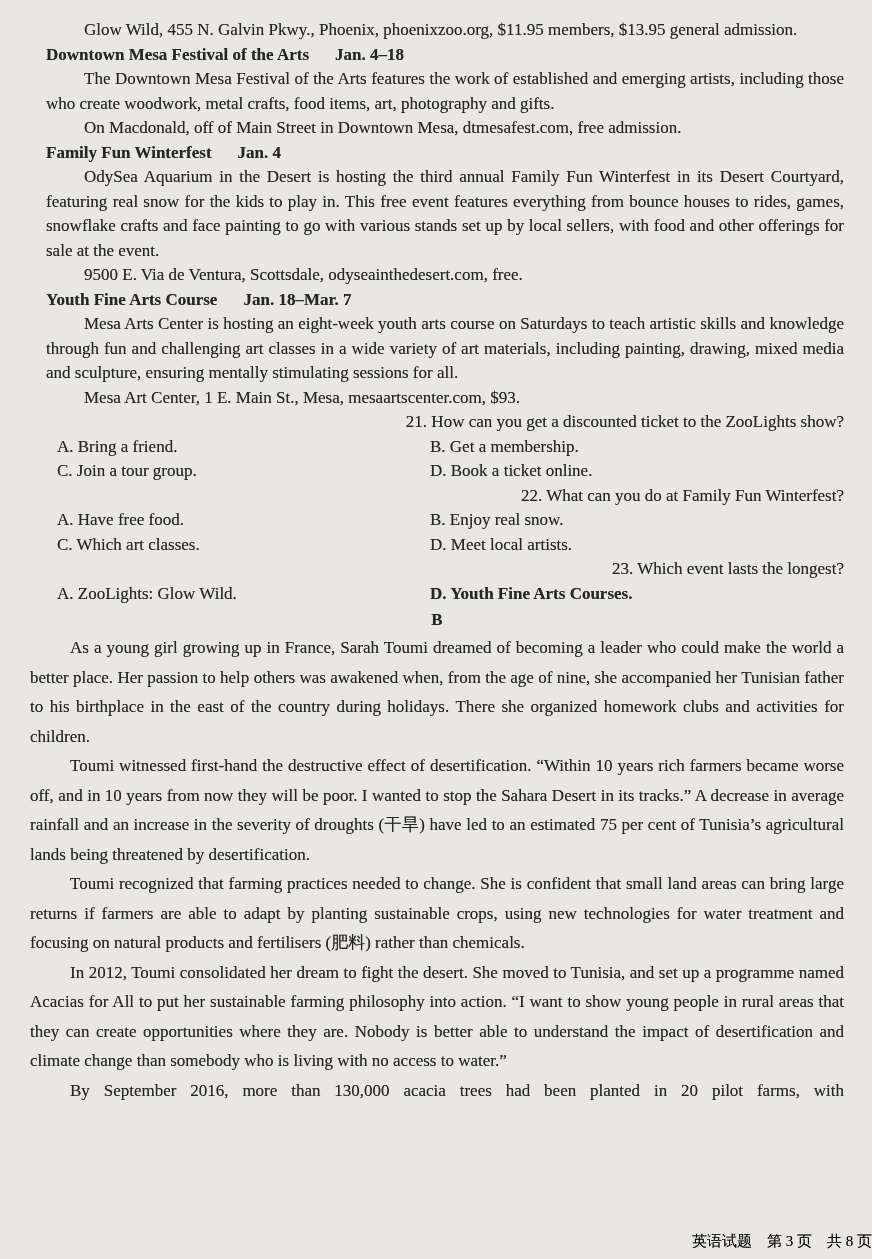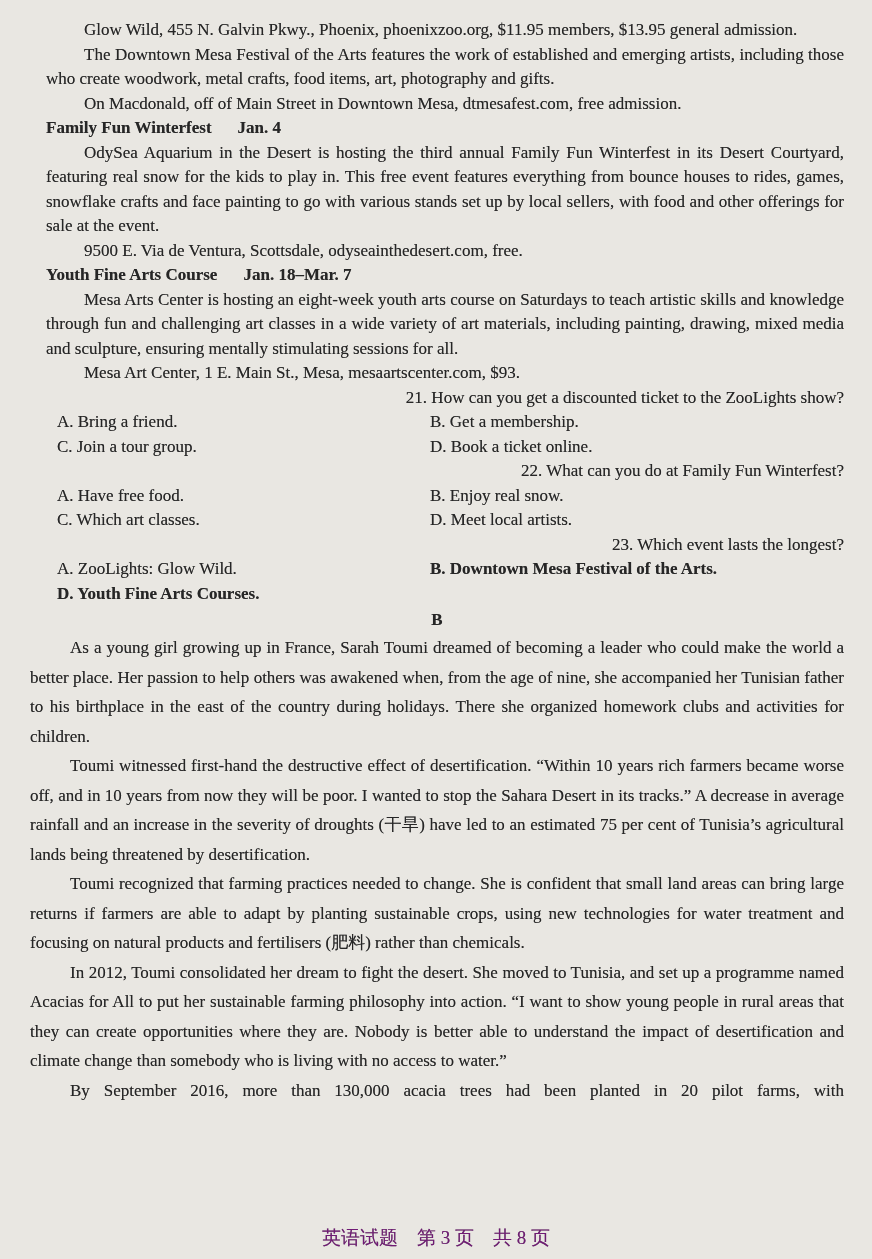--- a/index.html
+++ b/index.html
@@ -52,34 +52,35 @@
     text-align:justify;
     text-indent:40px;
     margin-top:0;
   }
   .force-last { text-align-last:justify; }
 
   .footer {
     position:absolute;
     left:0; bottom:8px;
     width:100%;
-    text-align:center;
-    font-size:19px;
-    color:#701a75;
+    text-align:right;
+    font-size:15px;
+    color:#000000;
   }
 </style>
 </head>
 <body>
 
 <div class="content">
 
   <div class="top">
 
     <p class="para">Glow Wild, 455 N. Galvin Pkwy., Phoenix, phoenixzoo.org, $11.95 members, $13.95 general admission.</p>
 
+    <p class="para event-heading"><span>Downtown Mesa Festival of the Arts</span><span class="event-date">Jan. 4–18</span></p>
     <p class="para">The Downtown Mesa Festival of the Arts features the work of established and emerging artists, including those who create woodwork, metal crafts, food items, art, photography and gifts.</p>
     <p class="para">On Macdonald, off of Main Street in Downtown Mesa, dtmesafest.com, free admission.</p>
 
     <p class="para event-heading"><span>Family Fun Winterfest</span><span class="event-date">Jan. 4</span></p>
     <p class="para">OdySea Aquarium in the Desert is hosting the third annual Family Fun Winterfest in its Desert Courtyard, featuring real snow for the kids to play in. This free event features everything from bounce houses to rides, games, snowflake crafts and face painting to go with various stands set up by local sellers, with food and other offerings for sale at the event.</p>
     <p class="para">9500 E. Via de Ventura, Scottsdale, odyseainthedesert.com, free.</p>
 
     <p class="para event-heading"><span>Youth Fine Arts Course</span><span class="event-date">Jan. 18–Mar. 7</span></p>
     <p class="para">Mesa Arts Center is hosting an eight-week youth arts course on Saturdays to teach artistic skills and knowledge through fun and challenging art classes in a wide variety of art materials, including painting, drawing, mixed media and sculpture, ensuring mentally stimulating sessions for all.</p>
     <p class="para">Mesa Art Center, 1 E. Main St., Mesa, mesaartscenter.com, $93.</p>
@@ -101,21 +102,20 @@
         <span class="option">B. Enjoy real snow.</span>
         <span class="option">C. Which art classes.</span>
         <span class="option">D. Meet local artists.</span>
       </div>
     </div>
 
     <div class="question">
       <p class="q-line"><span>23.</span> <span>Which event lasts the longest?</span></p>
       <div class="options">
         <span class="option">A. ZooLights: Glow Wild.</span>
-        <span class="option semi">B. Downtown Mesa Festival of the Arts.</span>
         <span class="option semi">D. Youth Fine Arts Courses.</span>
       </div>
     </div>
 
   </div>
 
   <div class="passage">
     <p class="section-label">B</p>
     <p class="ppara">As a young girl growing up in France, Sarah Toumi dreamed of becoming a leader who could make the world a better place. Her passion to help others was awakened when, from the age of nine, she accompanied her Tunisian father to his birthplace in the east of the country during holidays. There she organized homework clubs and activities for children.</p>
     <p class="ppara">Toumi witnessed first-hand the destructive effect of desertification. “Within 10 years rich farmers became worse off, and in 10 years from now they will be poor. I wanted to stop the Sahara Desert in its tracks.” A decrease in average rainfall and an increase in the severity of droughts (干旱) have led to an estimated 75 per cent of Tunisia’s agricultural lands being threatened by desertification.</p>

